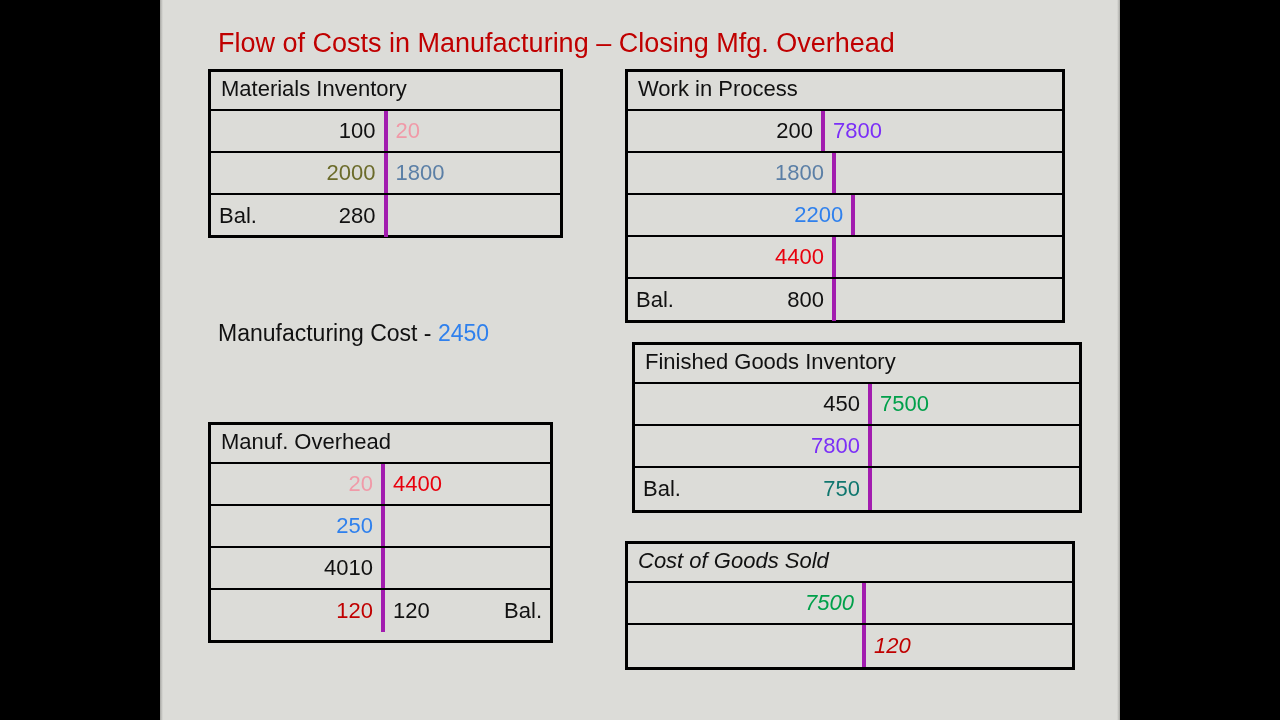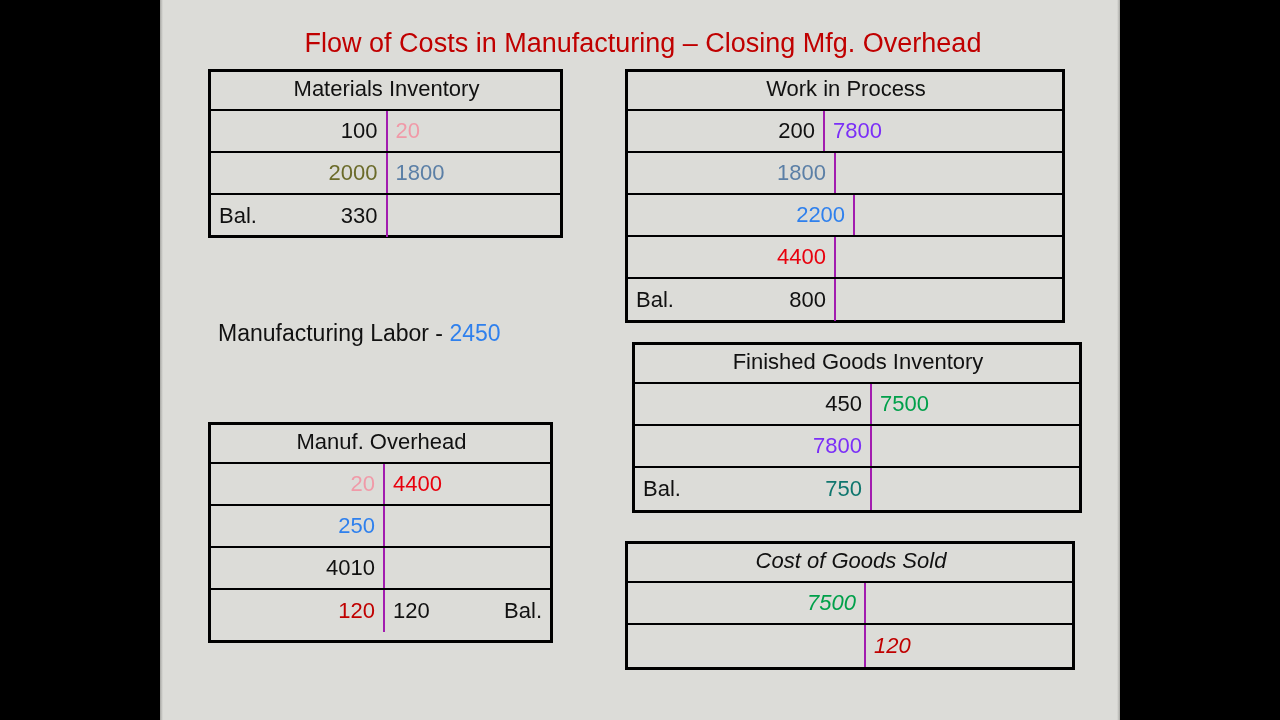--- a/index.html
+++ b/index.html
@@ -9,21 +9,20 @@
     width: 1280px;
     height: 720px;
     overflow: hidden;
   }
   #stage {
     position: relative;
     width: 1280px;
     height: 720px;
     background: #000000;
     font-family: "Liberation Sans", sans-serif;
-    text-align: center;
   }
   #slide {
     position: absolute;
     left: 160px;
     top: 0px;
     width: 960px;
     height: 720px;
     background: #dcdcd8;
   }
   #slide::before {
@@ -82,21 +81,21 @@
   .cell {
     box-sizing: border-box;
     font-size: 22px;
     display: flex;
     align-items: center;
     padding: 0 8px;
     overflow: hidden;
     white-space: nowrap;
   }
   .cell.left {
-    border-right: 2px solid #a21caf;
+    border-right: 4px solid #a21caf;
     justify-content: flex-end;
   }
   .cell.right {
     justify-content: flex-start;
   }
   .cell .lbl {
     margin-right: auto;
     padding-right: 6px;
   }
   .cell .amt { }
@@ -138,21 +137,21 @@
           <span class="lbl"></span>
           <span class="amt" style="color:#6b6b2a;margin-left:18px;">2000</span>
         </div>
         <div class="cell right" style="width:173px;">
           <span class="amt" style="color:#5b7fa6;">1800</span>
         </div>
       </div>
       <div class="ta-row last">
         <div class="cell left" style="width:177px;">
           <span class="lbl" style="color:#111111;">Bal.</span>
-          <span class="amt" style="color:#111111;">330</span>
+          <span class="amt" style="color:#111111;">280</span>
         </div>
         <div class="cell right" style="width:173px;">
           <span class="amt"></span>
         </div>
       </div>
     </div>
 
     <div class="taccount" style="left:465px; top:69px; width:440px; height:254px;">
       <div class="ta-header">Work in Process</div>
       <div class="ta-row">
@@ -196,21 +195,21 @@
           <span class="lbl" style="color:#111111;">Bal.</span>
           <span class="amt" style="color:#111111;">800</span>
         </div>
         <div class="cell right" style="width:226px;">
           <span class="amt"></span>
         </div>
       </div>
     </div>
 
     <div class="textline" style="left:58px; top:320px;">
-      <span>Manufacturing Labor - </span><span class="val" style="color:#2f80ed;">2450</span>
+      <span>Manufacturing Cost - </span><span class="val" style="color:#2f80ed;">2450</span>
     </div>
 
     <div class="taccount" style="left:472px; top:342px; width:450px; height:171px;">
       <div class="ta-header">Finished Goods Inventory</div>
       <div class="ta-row">
         <div class="cell left" style="width:237px;">
           <span class="lbl"></span>
           <span class="amt" style="color:#111111;">450</span>
         </div>
         <div class="cell right" style="width:207px;">

